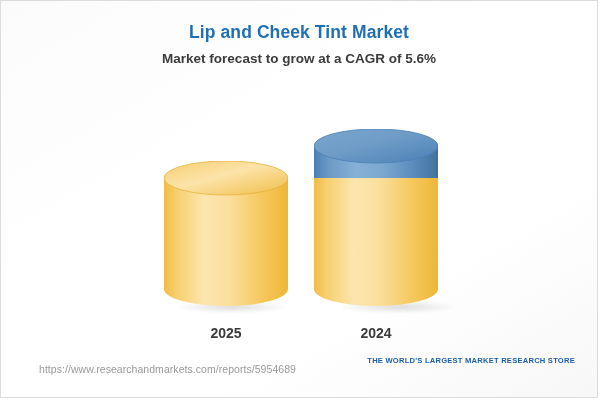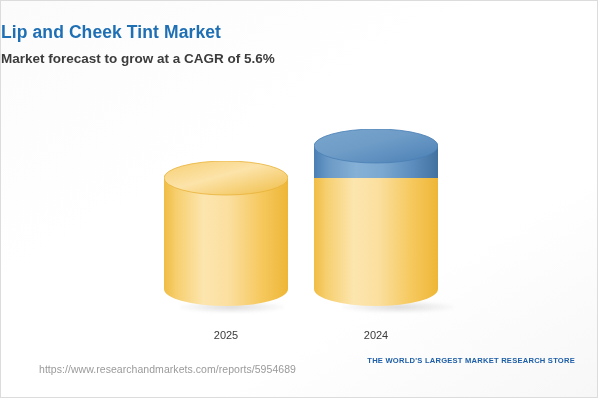--- a/index.html
+++ b/index.html
@@ -11,21 +11,21 @@
   .card{
     position:relative;
     width:598px;height:398px;
     border:1px solid #dcdcdc;
     background:linear-gradient(150deg,#fbfbfb 0%,#ffffff 38%,#ffffff 70%,#f7f7f7 100%);
     box-sizing:border-box;
     overflow:hidden;
   }
 
   
-  .head{position:absolute;left:0;top:20px;width:100%;}
+  .head{position:absolute;left:0;top:20px;width:100%;text-align:center;}
   .title{
     font-size:17.5px;font-weight:bold;color:#1f6fb5;
     letter-spacing:.1px;line-height:22px;
   }
   .subtitle{
     margin-top:7px;font-size:13.5px;color:#3c3c3c;
     font-weight:bold;line-height:18px;
   }
 
   
@@ -38,21 +38,21 @@
 
   .vlabel{
     position:absolute;left:50%;transform:translateX(-50%);
     white-space:nowrap;font-size:13.5px;font-weight:bold;color:#3b3b3b;
   }
   .col.c0 .vlabel{bottom:164px;}
   .col.c1 .vlabel{bottom:196px;}
 
   .xlabel{
     position:absolute;left:50%;transform:translateX(-50%);
-    bottom:16px;font-size:11px;font-weight:normal;color:#3b3b3b;
+    bottom:16px;font-size:14px;font-weight:bold;color:#3b3b3b;
   }
 
   .cyl{position:absolute;left:0;width:124px;}
   .col.c0 .cyl{bottom:51px;height:145px;}
   .col.c1 .cyl{bottom:51px;height:177px;}
 
   .shadow{
     position:absolute;left:16px;bottom:44px;width:104px;height:12px;
     background:radial-gradient(ellipse at 50% 50%,rgba(140,140,140,.30) 0%,rgba(160,160,160,.10) 55%,rgba(255,255,255,0) 78%);
     filter:blur(1px);

